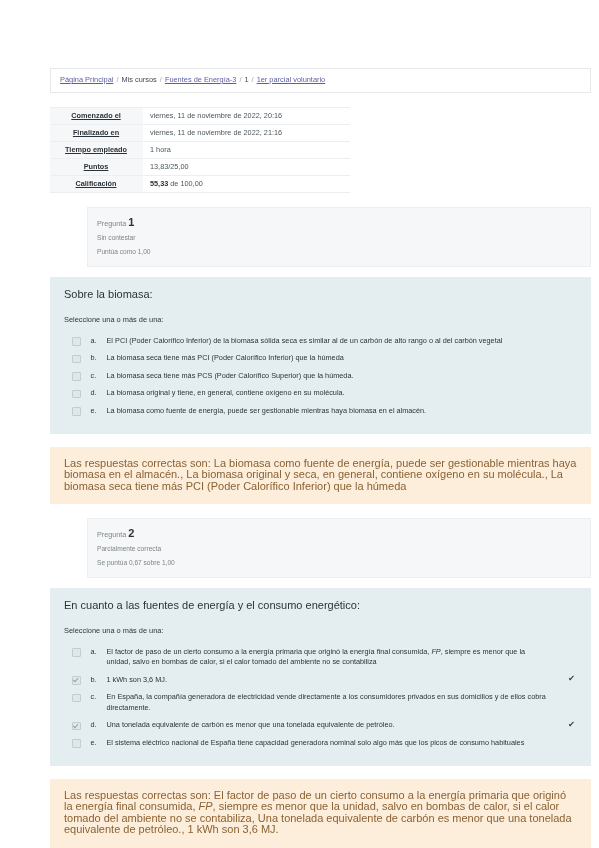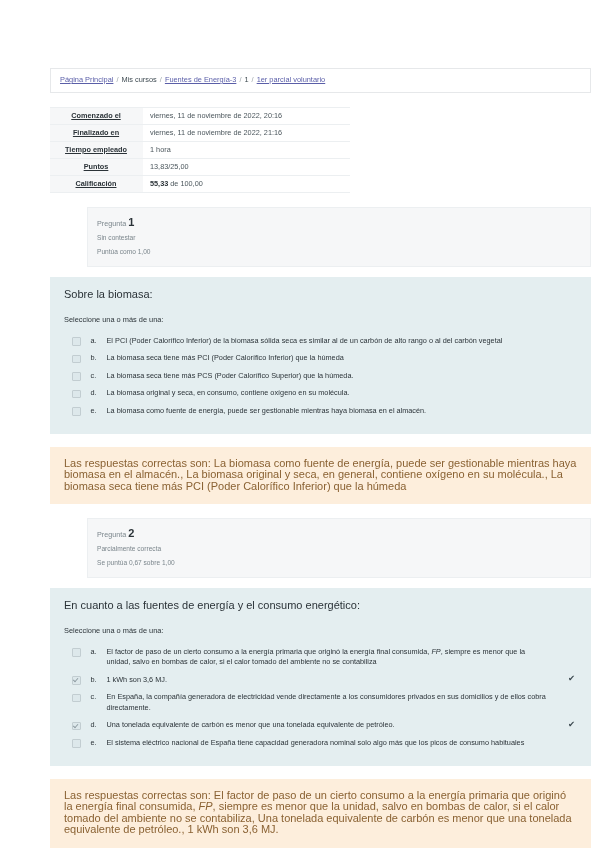--- a/index.html
+++ b/index.html
@@ -256,21 +256,21 @@
                 <span class="ans-text">La biomasa seca tiene más PCI (Poder Calorífico Inferior) que la húmeda</span>
               </div>
               <div class="ans-row">
                 <span class="cbox"></span>
                 <span class="ans-letter">c.</span>
                 <span class="ans-text">La biomasa seca tiene más PCS (Poder Calorífico Superior) que la húmeda.</span>
               </div>
               <div class="ans-row">
                 <span class="cbox"></span>
                 <span class="ans-letter">d.</span>
-                <span class="ans-text">La biomasa original y seca, en consumo, contiene oxígeno en su molécula.</span>
+                <span class="ans-text">La biomasa original y tiene, en general, contiene oxígeno en su molécula.</span>
               </div>
               <div class="ans-row">
                 <span class="cbox"></span>
                 <span class="ans-letter">e.</span>
                 <span class="ans-text">La biomasa como fuente de energía, puede ser gestionable mientras haya biomasa en el almacén.</span>
               </div>
             </div>
           </div>
           <div class="feedback">Las respuestas correctas son: La biomasa como fuente de energía, puede ser gestionable mientras haya biomasa en el almacén., La biomasa original y seca, en general, contiene oxígeno en su molécula., La biomasa seca tiene más PCI (Poder Calorífico Inferior) que la húmeda</div>
         </div>

